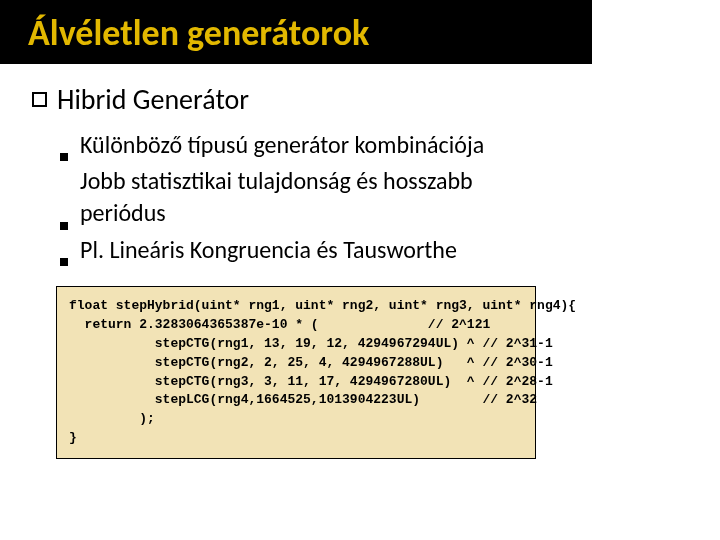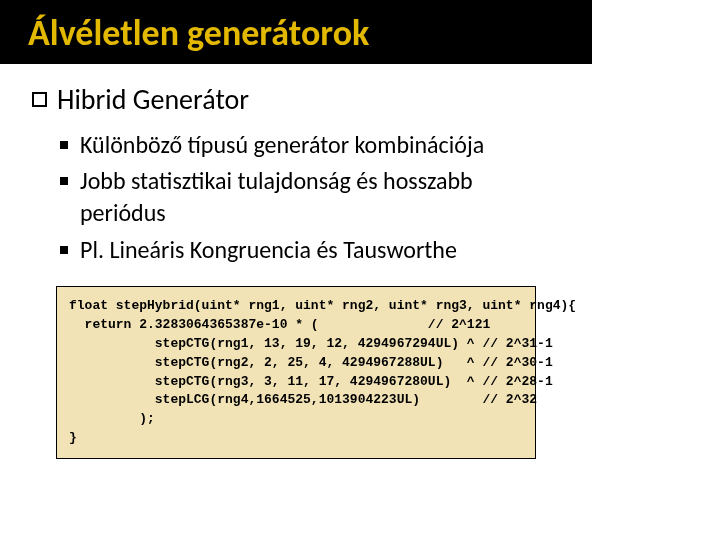--- a/index.html
+++ b/index.html
@@ -42,21 +42,21 @@
     border: 2px solid #000;
     box-sizing: border-box;
     margin-right: 10px;
     flex: 0 0 auto;
   }
   .sub-list {
     margin-left: 28px;
   }
   .sub-line {
     display: flex;
-    align-items: flex-start;
+    align-items: flex-end;
     font-size: 24px;
     line-height: 1.35;
     margin: 4px 0;
   }
   .sub-bullet {
     width: 8px;
     height: 8px;
     background: #000;
     margin-top: 12px;
     margin-right: 12px;

